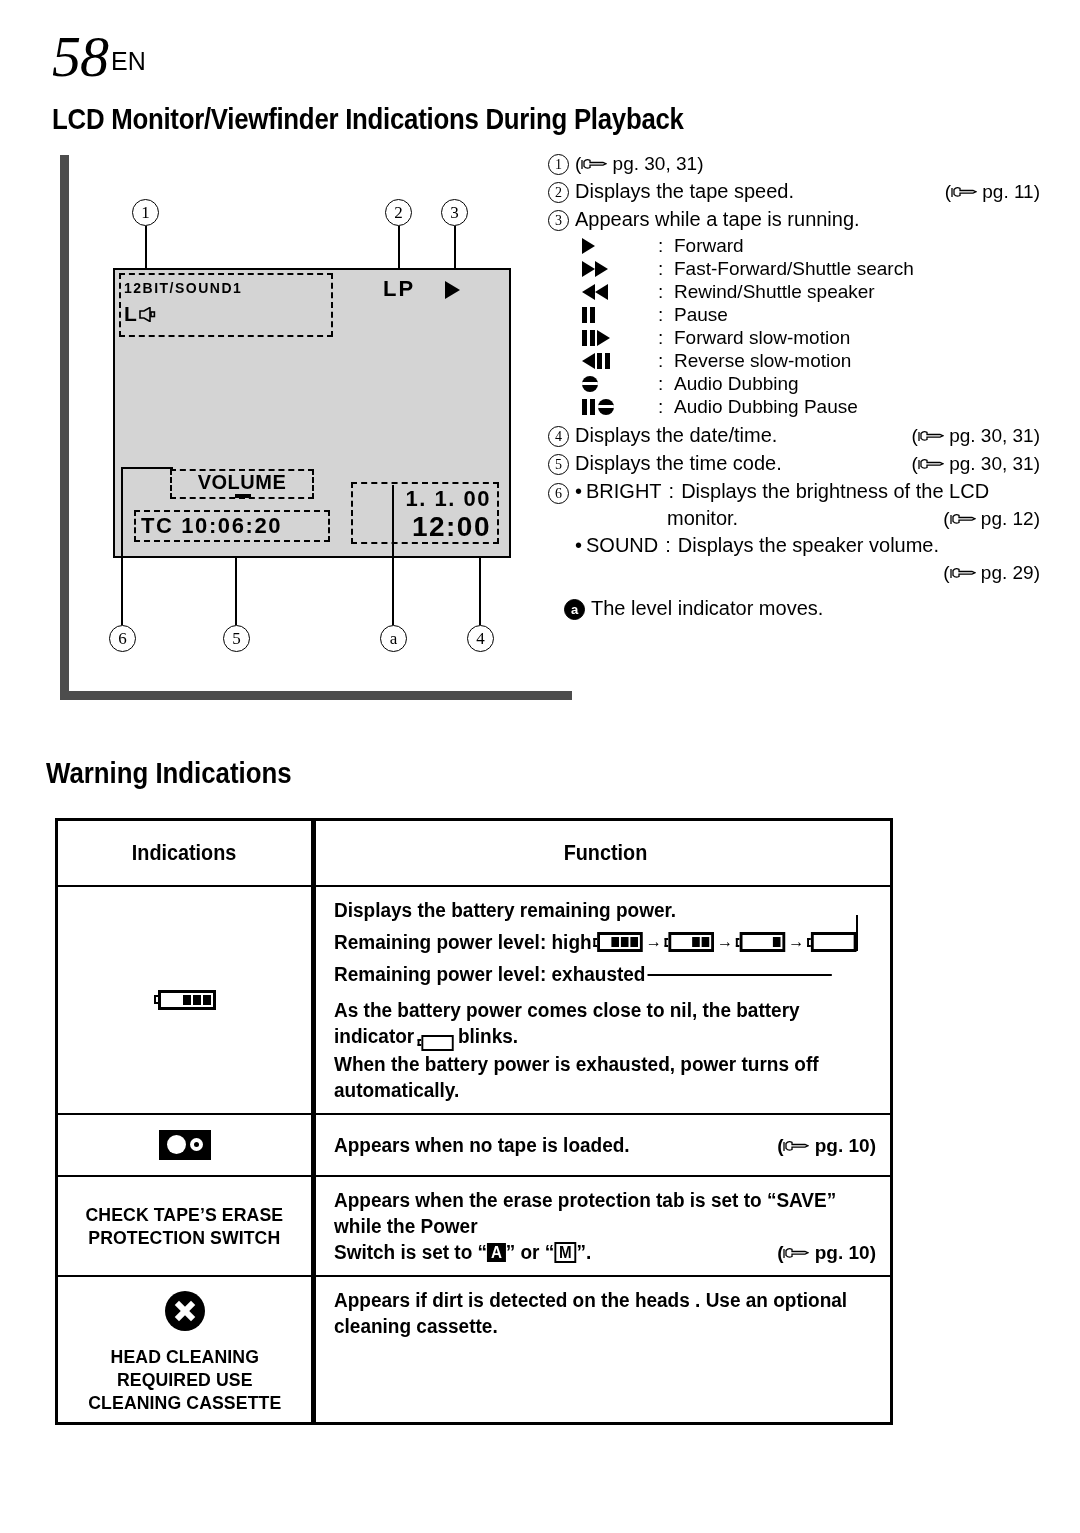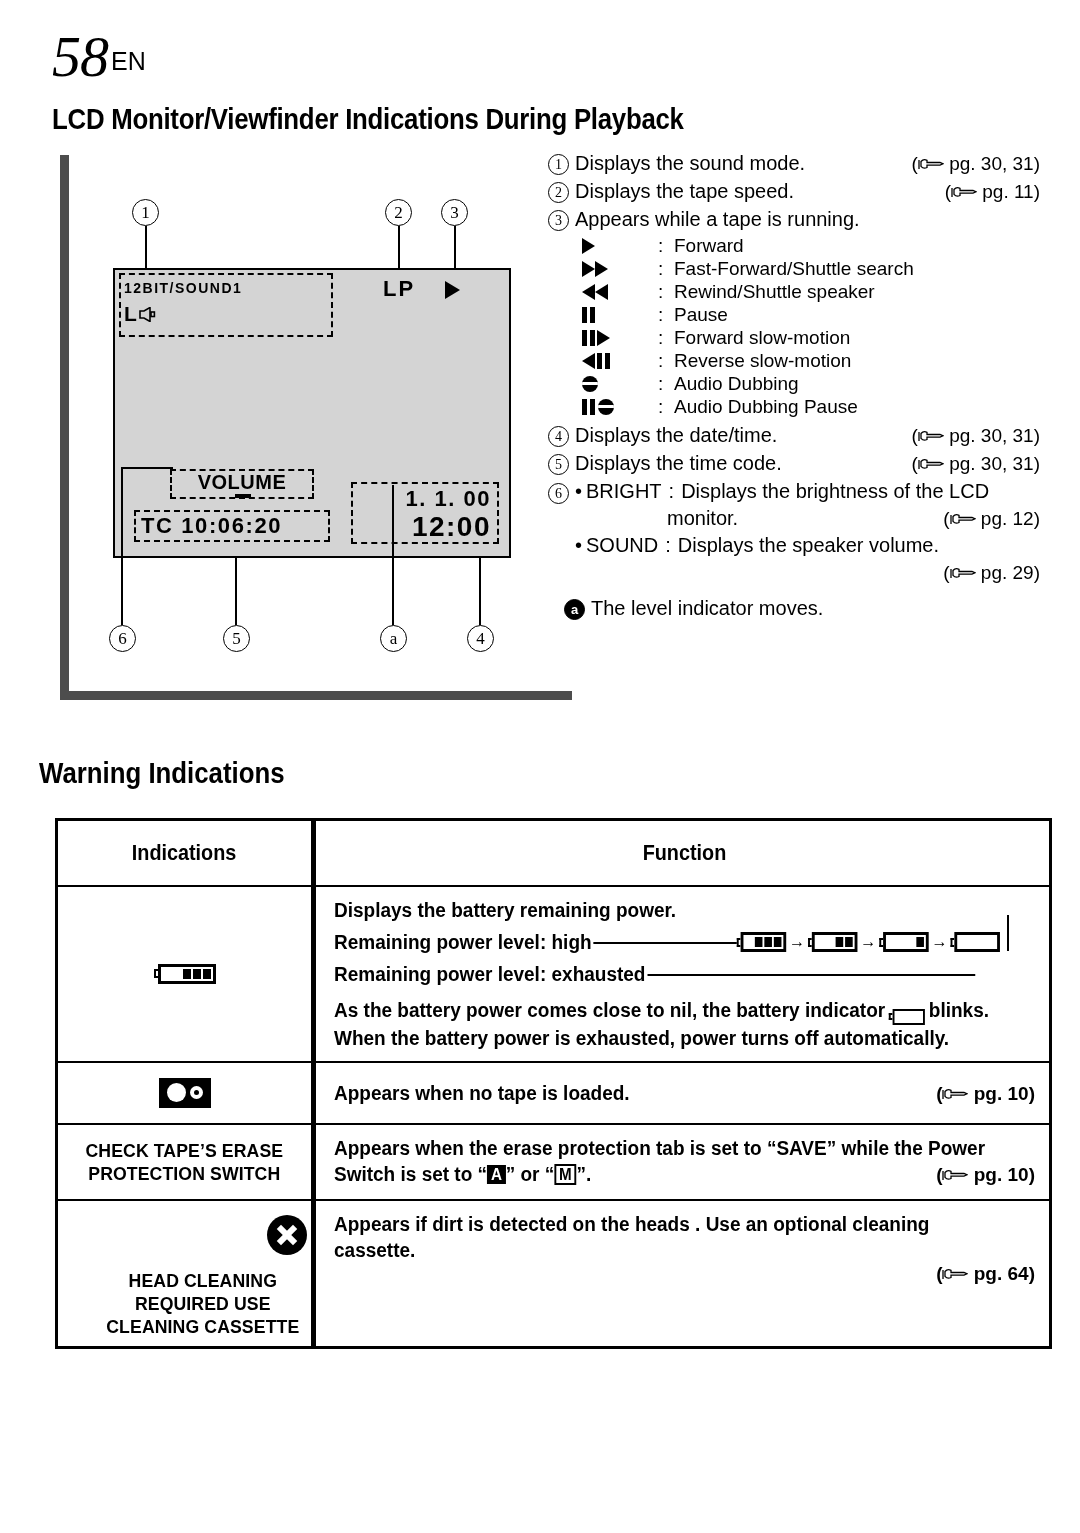--- a/index.html
+++ b/index.html
@@ -134,24 +134,24 @@
   .tri-l { width:0;height:0;border-right:13px solid #000;border-top:8px solid transparent;border-bottom:8px solid transparent; }
   .bars { display:inline-flex; gap:3px; }
   .bar1 { width:5px;height:16px;background:#000; }
   .dub { width:16px;height:16px;background:#000;border-radius:50%;position:relative;overflow:hidden; }
   .dub::after{content:"";position:absolute;left:0;top:6px;width:16px;height:3px;background:#fff;}
 
   .lg-bright { display:flex; font-size:20px; line-height:27px; }
   .lg-b-num { flex:0 0 27px; }
 
   
-  #warn-title { position:absolute; left:39px; top:756px; }
+  #warn-title { position:absolute; left:46px; top:756px; }
   #table {
     position:absolute; left:55px; top:818px;
-    width:997px; border:3px solid #000;
+    width:838px; border:3px solid #000;
   }
   .trow { display:flex; border-top:2px solid #000; }
   .trow:first-child { border-top:none; }
   .tcell-ind {
     flex:0 0 258px; border-right:5px solid #000;
     display:flex; flex-direction:column; align-items:center; justify-content:center;
     padding:8px 4px; text-align:center;
   }
   .tcell-fn { flex:1 1 auto; padding:10px 14px 10px 18px; }
   .th { font-size:22px; font-weight:bold; transform:scaleX(0.9); padding:9px 0; }
@@ -271,21 +271,20 @@
   <div class="lead" style="left:427px;top:403px;width:2px;height:67px;"></div>
   <div class="callout" style="left:415px;top:470px;">
       <span>4</span>
     </div>
 </div>
 
 <div id="legend">
 
   <div class="lg-row">
     <span class="lg-num">1</span>
-    <span class="lg-text">Displays the sound mode.</span>
     <span class="lg-ref">(<span class="hand"><svg width="26" height="13" viewBox="0 0 26 13">
             <path d="M1 2 V11 M3 3.5 q2.5 -3 6 -1.2 l0 2.2 l13 0 l3 1.3 l-3 1.3 l-13 0 l0 2.4 q-3.5 1.8 -6 -1.2 z" fill="none" stroke="#000" stroke-width="1.3"></path>
           </svg></span> <span>pg. 30, 31</span>)</span>
   </div>
 
   <div class="lg-row">
     <span class="lg-num">2</span>
     <span class="lg-text">Displays the tape speed.</span>
     <span class="lg-ref">(<span class="hand"><svg width="26" height="13" viewBox="0 0 26 13">
             <path d="M1 2 V11 M3 3.5 q2.5 -3 6 -1.2 l0 2.2 l13 0 l3 1.3 l-3 1.3 l-13 0 l0 2.4 q-3.5 1.8 -6 -1.2 z" fill="none" stroke="#000" stroke-width="1.3"></path>
@@ -532,29 +531,24 @@
       <div class="fn-line">
         <span class="fn-text"><span>Switch is set to “</span><span class="keycap-b">A</span><span>” or “</span><span class="keycap-w">M</span><span>”.</span></span>
         <span class="fn-ref">(<span class="hand"><svg width="26" height="13" viewBox="0 0 26 13">
                 <path d="M1 2 V11 M3 3.5 q2.5 -3 6 -1.2 l0 2.2 l13 0 l3 1.3 l-3 1.3 l-13 0 l0 2.4 q-3.5 1.8 -6 -1.2 z" fill="none" stroke="#000" stroke-width="1.3"></path>
               </svg></span> <span>pg. 10</span>)</span>
       </div>
     </div>
   </div>
 
   <div class="trow">
-    <div class="tcell-ind" style="min-height:134px;justify-content:flex-start;padding-top:14px;align-items:flex-end;">
+    <div class="tcell-ind" style="min-height:134px;justify-content:flex-start;padding-top:14px;">
       <span class="xcirc"></span>
       <div class="ind-caption" style="white-space:pre-line;margin-top:14px;">HEAD CLEANING
 REQUIRED USE
 CLEANING CASSETTE</div>
     </div>
     <div class="tcell-fn">
       <div class="fn-text">Appears if dirt is detected on the heads . Use an optional cleaning cassette.</div>
-      <div style="display:flex;justify-content:flex-end;">
-        <span class="fn-ref">(<span class="hand"><svg width="26" height="13" viewBox="0 0 26 13">
-                <path d="M1 2 V11 M3 3.5 q2.5 -3 6 -1.2 l0 2.2 l13 0 l3 1.3 l-3 1.3 l-13 0 l0 2.4 q-3.5 1.8 -6 -1.2 z" fill="none" stroke="#000" stroke-width="1.3"></path>
-              </svg></span> <span>pg. 64</span>)</span>
-      </div>
     </div>
   </div>
 
 </div>
 
 </body></html>

